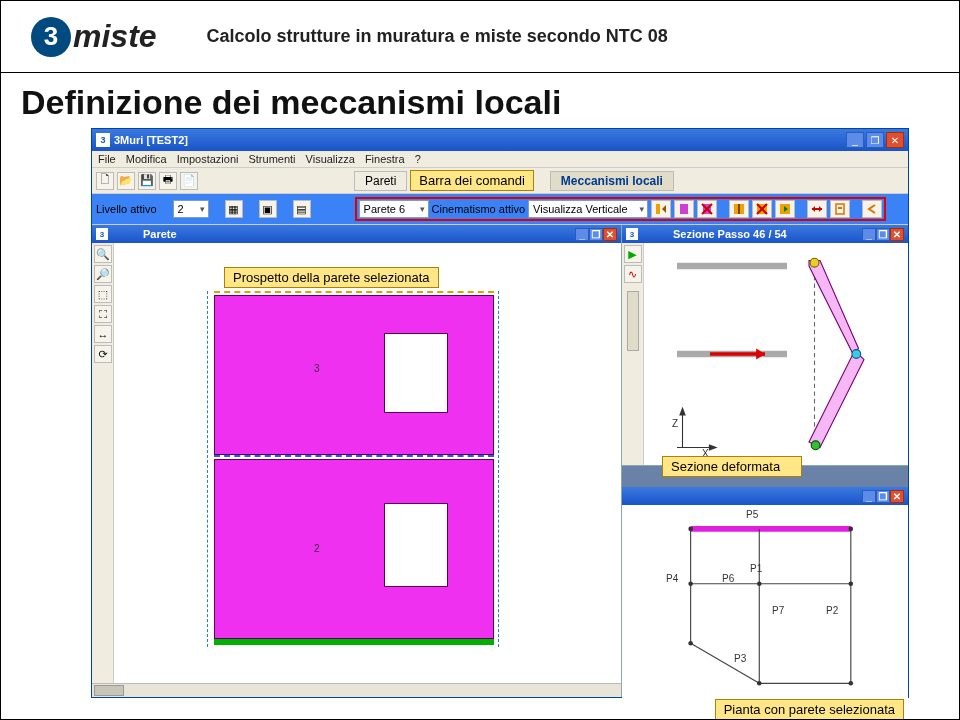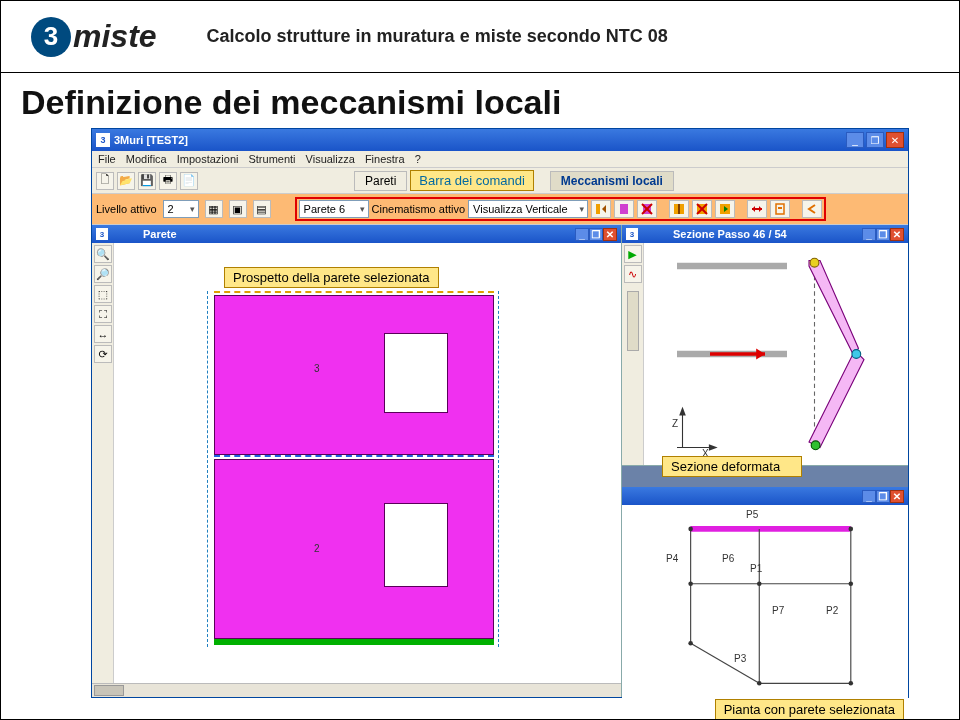--- a/index.html
+++ b/index.html
@@ -15,22 +15,22 @@
   .titlebar .tb-title { flex: 1; font-weight: bold; font-size: 11px; padding-left: 4px; }
   .tb-btns { display: flex; gap: 2px; }
   .tb-btn { width: 18px; height: 16px; background: #5c8ce8; border: 1px solid #2a5bc0; display: flex; align-items: center; justify-content: center; font-size: 10px; color: #fff; }
   .tb-btn.close { background: #e05030; border-color: #a03010; }
   .menubar { background: #f0ede0; padding: 2px 6px; display: flex; gap: 10px; border-bottom: 1px solid #ccc; }
   .menubar span { font-size: 11px; color: #222; }
   .toolbar1 { background: #f0ede0; padding: 2px 4px; display: flex; align-items: center; gap: 3px; border-bottom: 1px solid #ccc; position: relative; }
   .toolbtn { width: 18px; height: 18px; border: 1px solid #bbb; background: #f6f4ea; display: flex; align-items: center; justify-content: center; font-size: 11px; }
   .tab { padding: 2px 10px; font-size: 12px; border: 1px solid #bbb; background: #f0ede0; }
   .tab.active { background: #e0dcc8; font-weight: bold; color: #003a8f; }
-  .callout { background: #ffe788; border: 1px solid #b08000; padding: 2px 8px; font-size: 13px; color: #0369a1; font-family: Arial, sans-serif; }
-  .toolbar2 { background: #fdba74; padding: 3px 4px; display: flex; align-items: center; gap: 6px; border-bottom: 1px solid #ccc; }
+  .callout { background: #ffe788; border: 1px solid #b08000; padding: 2px 8px; font-size: 13px; color: #000000; font-family: Arial, sans-serif; }
+  .toolbar2 { background: #3b82f6; padding: 3px 4px; display: flex; align-items: center; gap: 16px; border-bottom: 1px solid #ccc; }
   .lbl { font-size: 11px; }
   .sel { border: 1px solid #7f9db9; background: #fff; padding: 1px 16px 1px 4px; font-size: 11px; position: relative; height: 18px; display: flex; align-items: center; }
   .sel::after { content: "▾"; position: absolute; right: 3px; font-size: 9px; color: #555; }
   .redbox { border: 2px solid #e00000; padding: 1px 2px; display: flex; align-items: center; gap: 3px; }
   .iconbtn { width: 20px; height: 18px; border: 1px solid #bbb; background: #f6f4ea; display: flex; align-items: center; justify-content: center; }
   .iconbtn svg { width: 14px; height: 14px; }
   .workarea { display: flex; height: 472px; background: #6b82a8; }
   .leftpanel { flex: 0 0 530px; display: flex; flex-direction: column; border-right: 1px solid #8aa; }
   .rightcol { flex: 1; display: flex; flex-direction: column; }
   .subtitlebar { background: linear-gradient(#3a79e0, #1a54c8); color: #fff; display: flex; align-items: center; padding: 1px 4px; height: 18px; font-size: 11px; font-weight: bold; }
@@ -281,22 +281,22 @@
             <circle cx="60" cy="20" r="2" fill="#333"></circle>
                 <circle cx="200" cy="20" r="2" fill="#333"></circle>
             <circle cx="60" cy="68" r="2" fill="#333"></circle>
                 <circle cx="120" cy="68" r="2" fill="#333"></circle>
                 <circle cx="200" cy="68" r="2" fill="#333"></circle>
             <circle cx="60" cy="120" r="2" fill="#333"></circle>
                 <circle cx="120" cy="155" r="2" fill="#333"></circle>
                 <circle cx="200" cy="155" r="2" fill="#333"></circle>
           </svg>
           <span class="plabel" style="left:124px;top:4px">P5</span>
-          <span class="plabel" style="left:44px;top:48px">P4</span>
-          <span class="plabel" style="left:100px;top:48px">P6</span>
+          <span class="plabel" style="left:44px;top:68px">P4</span>
+          <span class="plabel" style="left:100px;top:68px">P6</span>
           <span class="plabel" style="left:128px;top:58px">P1</span>
           <span class="plabel" style="left:150px;top:100px">P7</span>
           <span class="plabel" style="left:204px;top:100px">P2</span>
           <span class="plabel" style="left:112px;top:148px">P3</span>
           <div class="callout-over" style="bottom:4px;right:4px">Pianta con parete selezionata</div>
         </div>
       </div>
     </div>
   </div>
 

